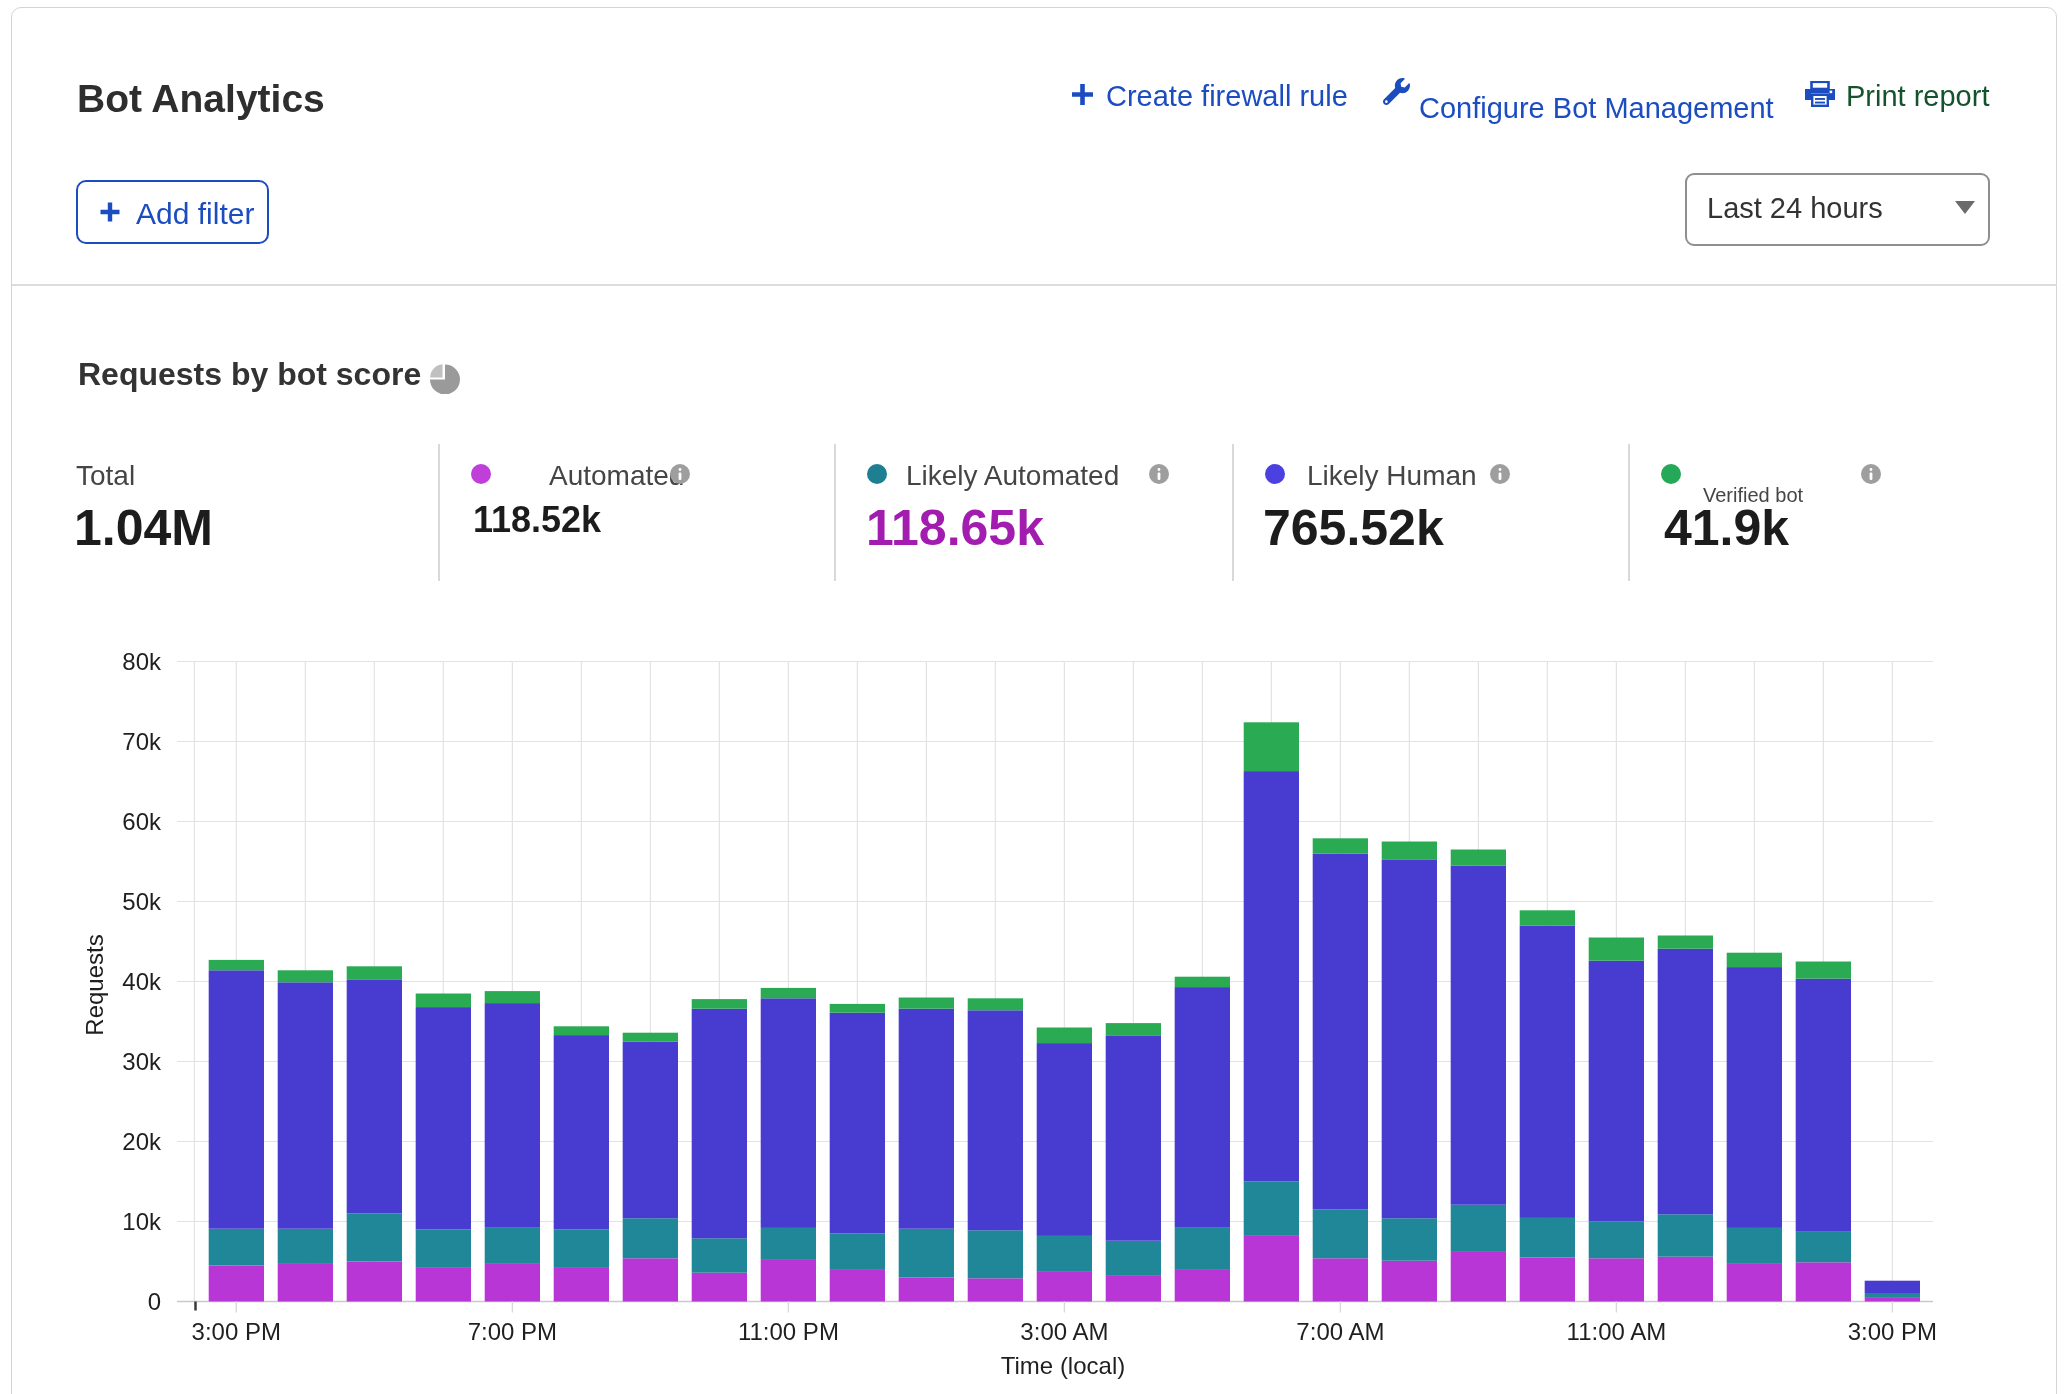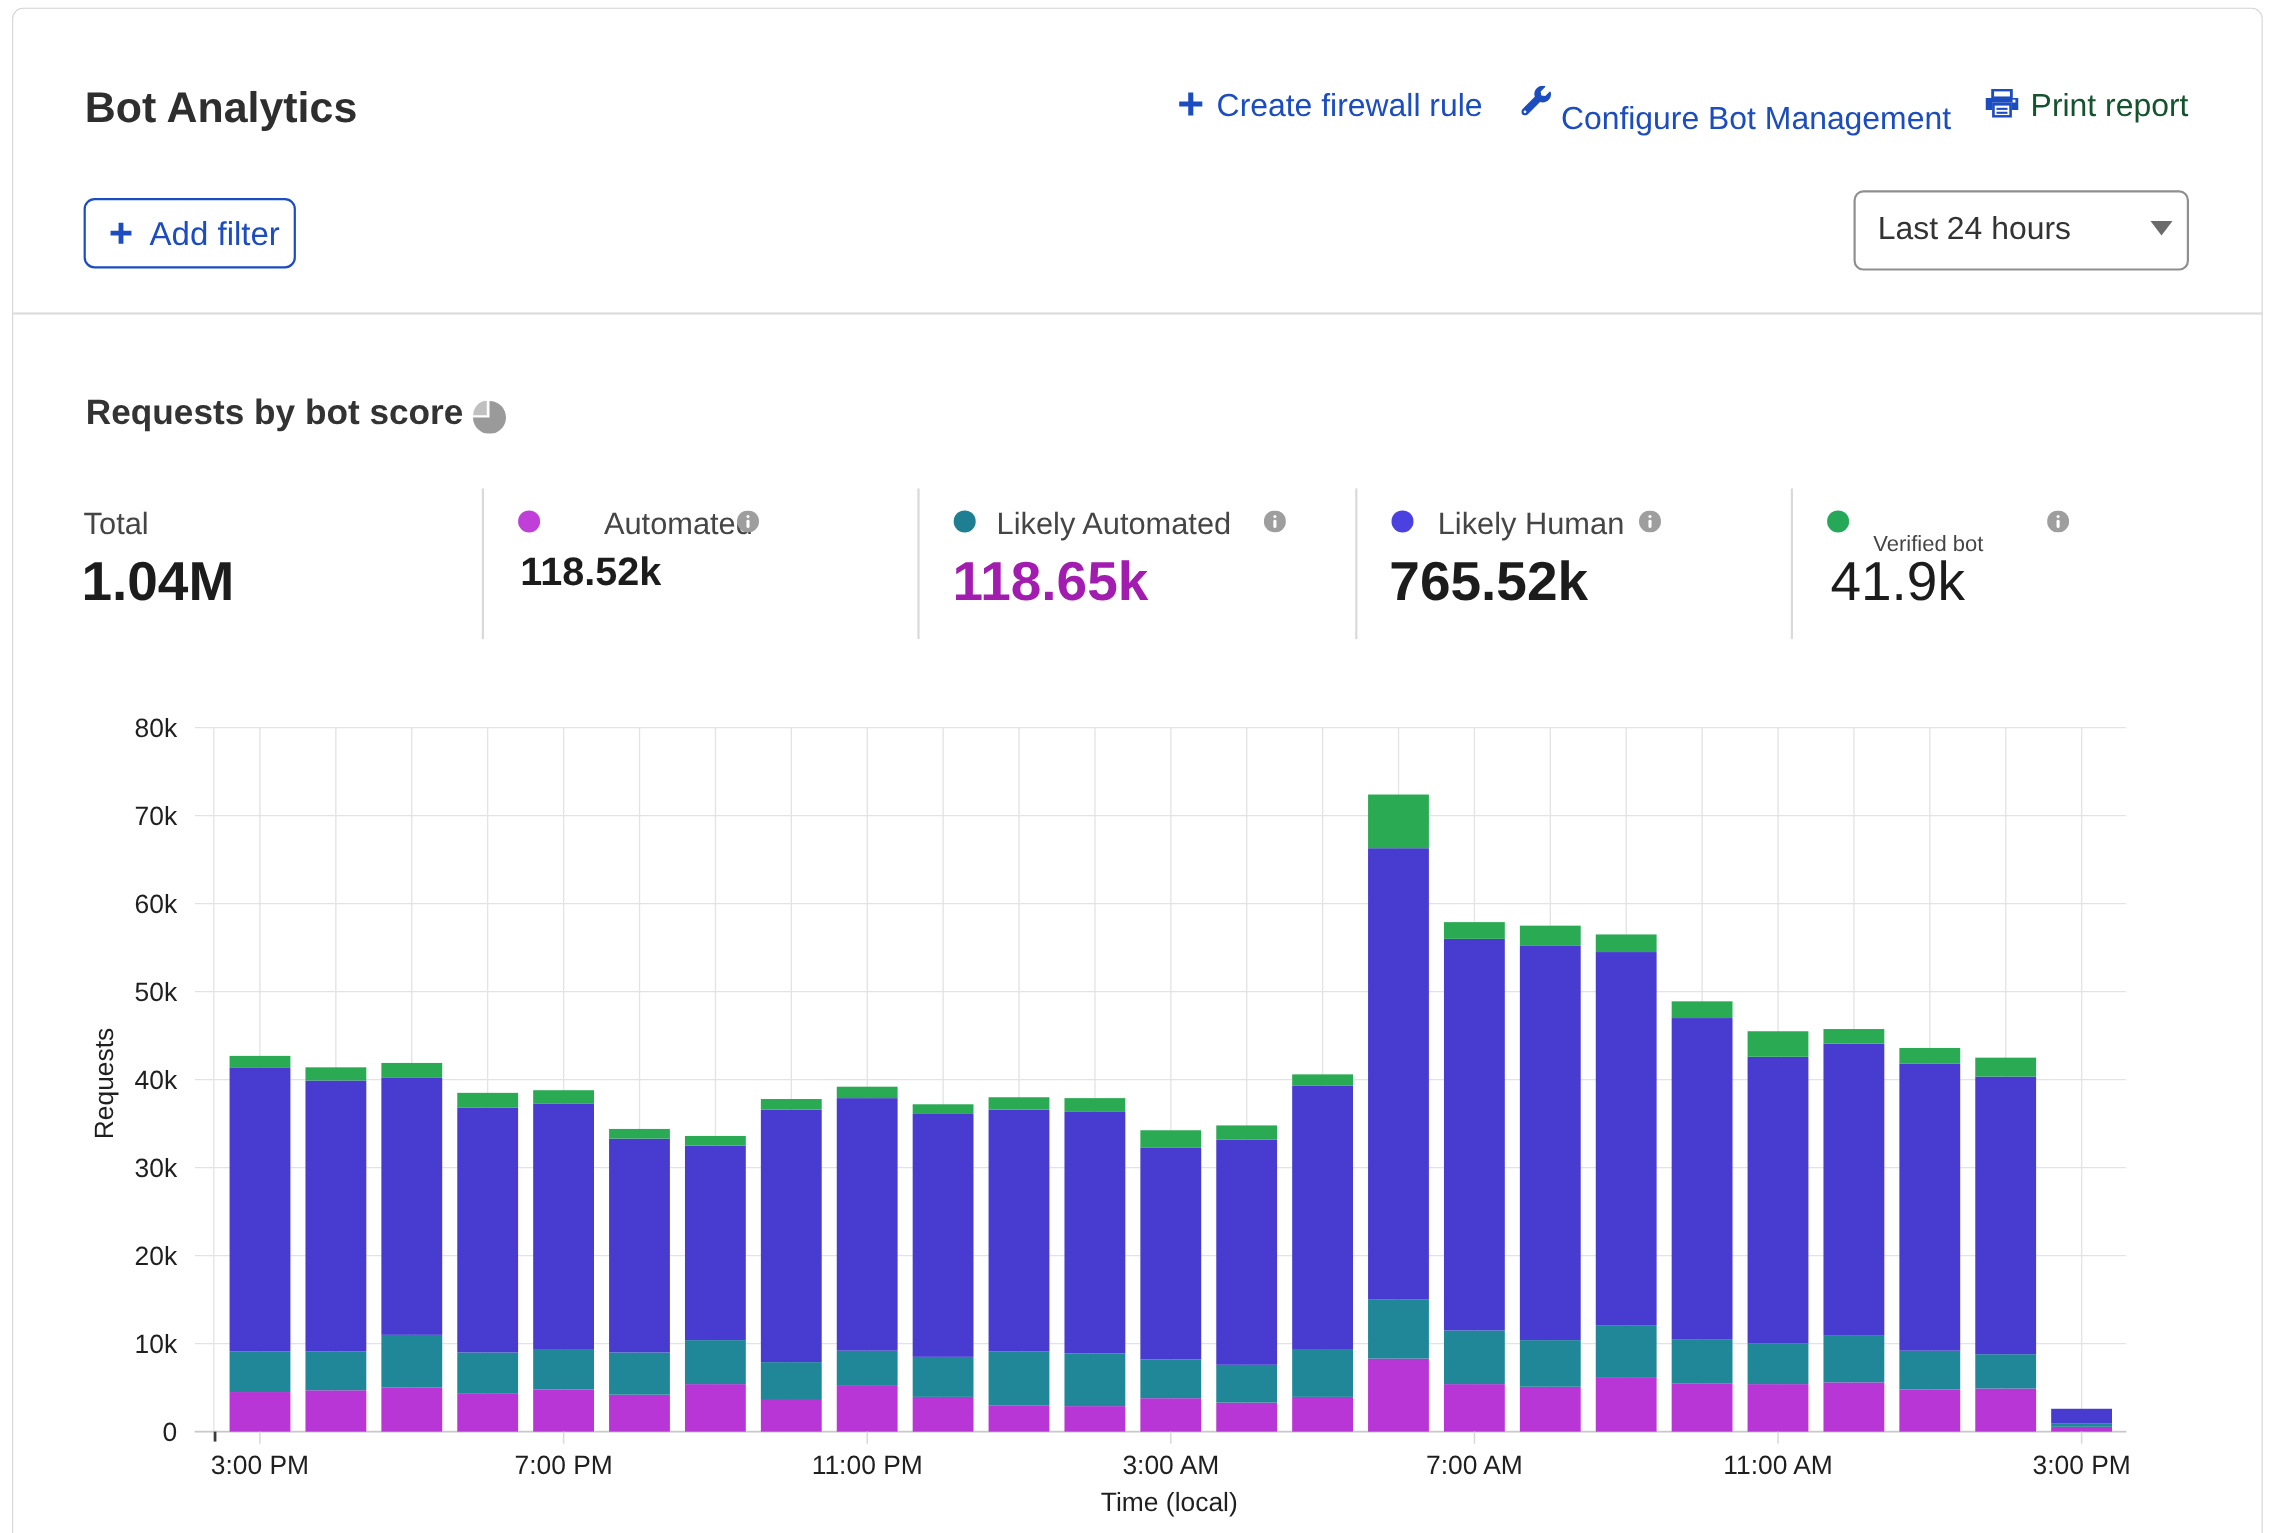--- a/index.html
+++ b/index.html
@@ -79,21 +79,21 @@
     <rect x="8.6" y="8.6" width="2.8" height="7.3" rx="1.2" fill="#fff"></rect>
   </svg>
 <div style="position:absolute;left:1263px;top:499px;font-size:50px;font-weight:bold;color:#1c1c1c;text-align:right;">765.52k</div>
 <div style="position:absolute;left:1661px;top:464px;width:20px;height:20px;border-radius:50%;background:#25a857;"></div>
 <div style="position:absolute;left:1703px;top:460px;font-size:20px;color:#454545;margin-top:24px;">Verified bot</div>
 <svg width="20" height="20" viewBox="0 0 20 20" style="position:absolute;left:1861px;top:464px;">
     <circle cx="10" cy="10" r="10" fill="#9e9e9e"></circle>
     <rect x="8.6" y="4.1" width="2.8" height="2.8" rx="1.4" fill="#fff"></rect>
     <rect x="8.6" y="8.6" width="2.8" height="7.3" rx="1.2" fill="#fff"></rect>
   </svg>
-<div style="position:absolute;left:1664px;top:499px;font-size:50px;font-weight:normal;color:#1c1c1c;">41.9k</div>
+<div style="position:absolute;left:1664px;top:499px;font-size:50px;font-weight:bold;color:#1c1c1c;">41.9k</div>
 
 <svg width="2070" height="774" viewBox="0 0 2070 774" style="position:absolute;left:0;top:620px;" font-family="Liberation Sans, sans-serif">
 <line x1="177" y1="681.5" x2="1933.0" y2="681.5" stroke="#e3e3e3" stroke-width="1.2"></line>
 <line x1="177" y1="601.5" x2="1933.0" y2="601.5" stroke="#e3e3e3" stroke-width="1.2"></line>
 <line x1="177" y1="521.5" x2="1933.0" y2="521.5" stroke="#e3e3e3" stroke-width="1.2"></line>
 <line x1="177" y1="441.5" x2="1933.0" y2="441.5" stroke="#e3e3e3" stroke-width="1.2"></line>
 <line x1="177" y1="361.5" x2="1933.0" y2="361.5" stroke="#e3e3e3" stroke-width="1.2"></line>
 <line x1="177" y1="281.5" x2="1933.0" y2="281.5" stroke="#e3e3e3" stroke-width="1.2"></line>
 <line x1="177" y1="201.5" x2="1933.0" y2="201.5" stroke="#e3e3e3" stroke-width="1.2"></line>
 <line x1="177" y1="121.5" x2="1933.0" y2="121.5" stroke="#e3e3e3" stroke-width="1.2"></line>

